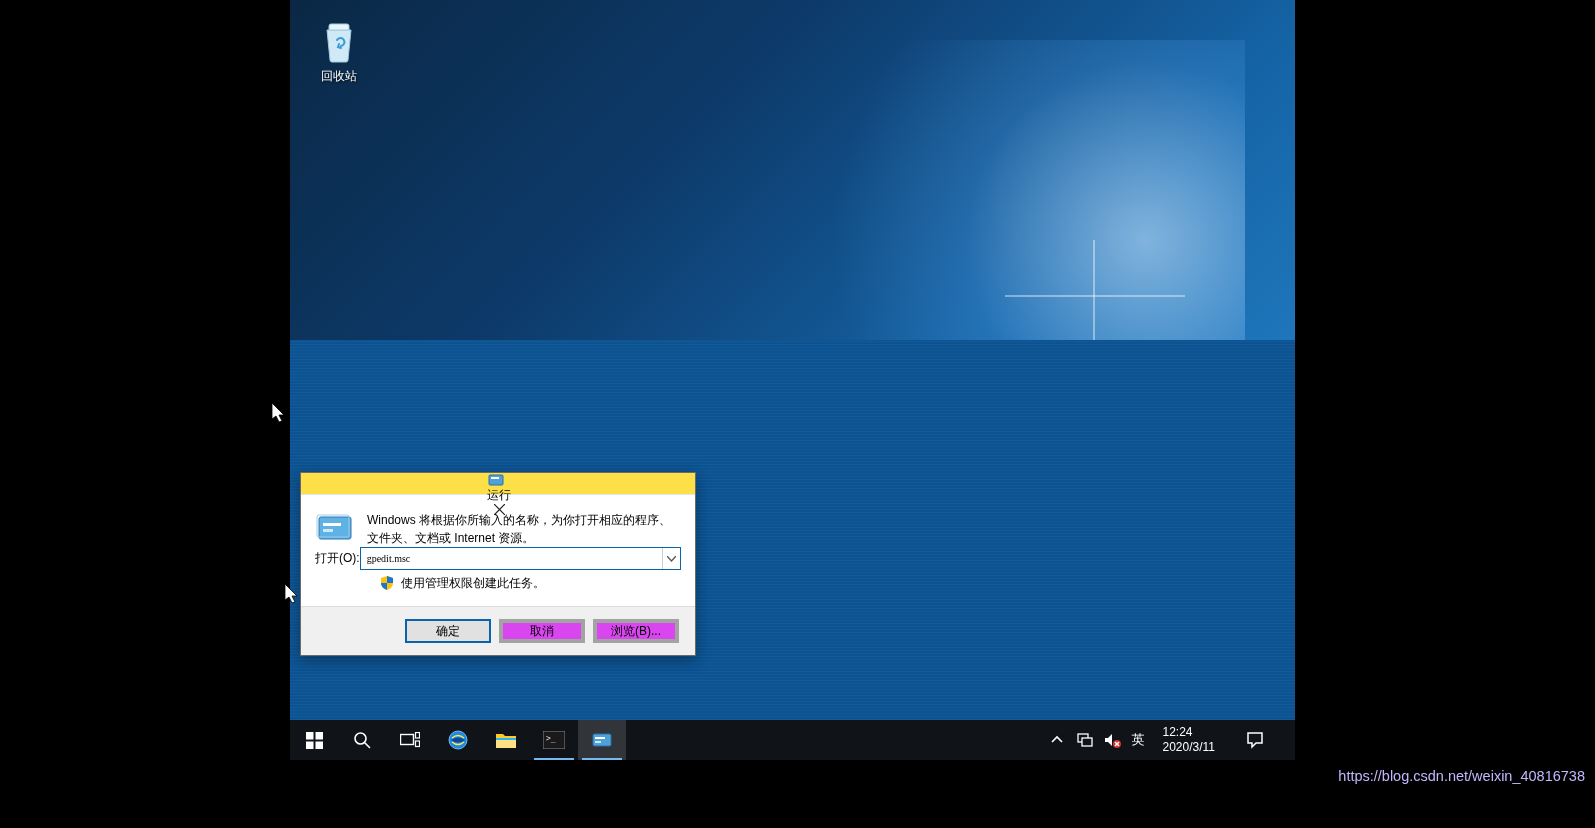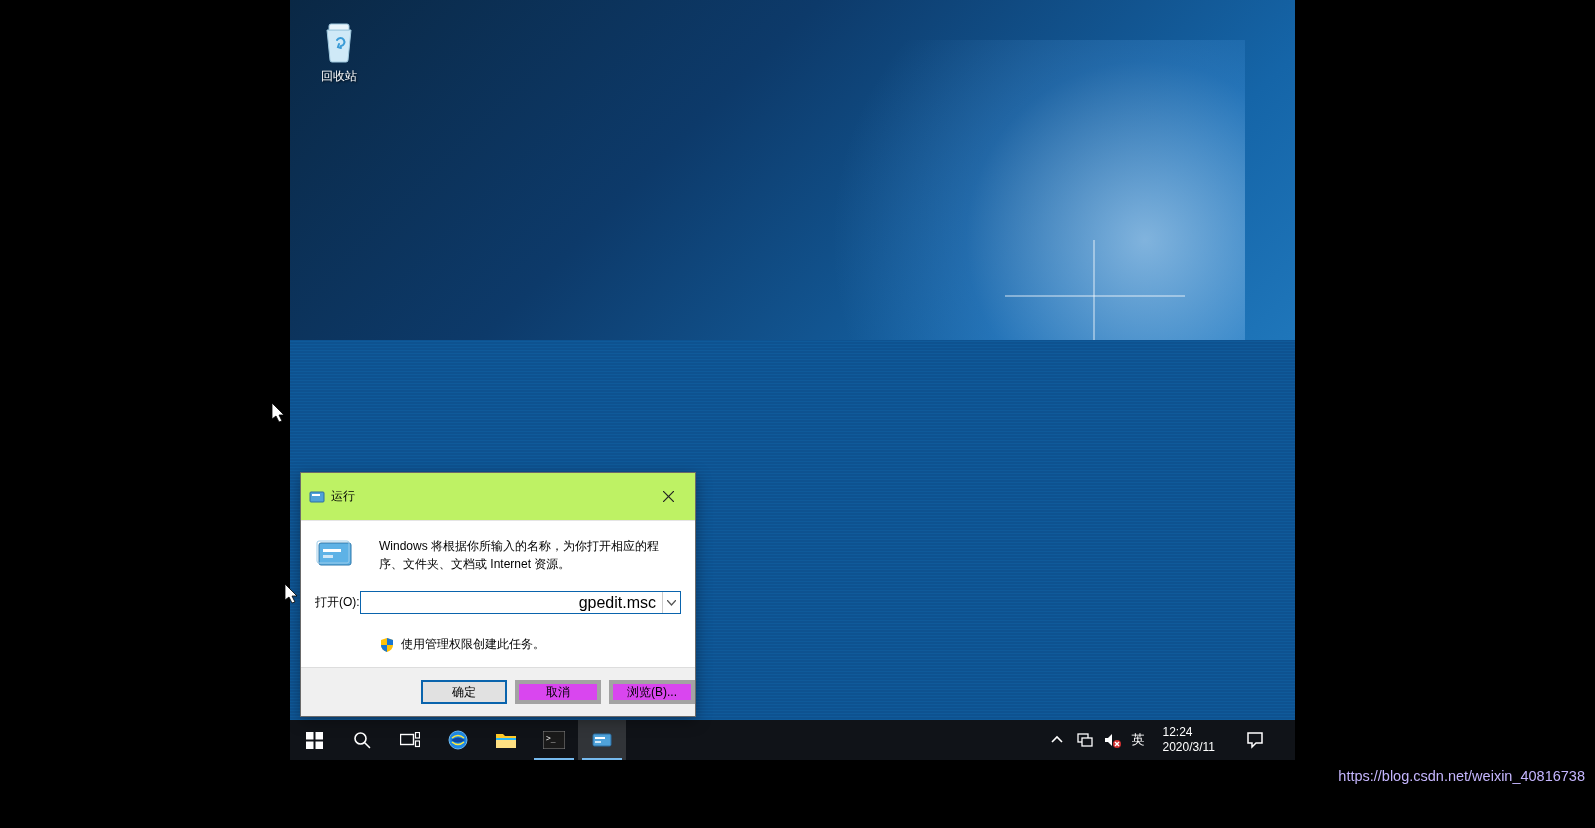--- a/index.html
+++ b/index.html
@@ -76,80 +76,80 @@
     left: 300px;
     top: 472px;
     width: 396px;
     background: #fff;
     border: 1px solid #6a6a6a;
     box-shadow: 0 4px 14px rgba(0,0,0,0.35);
     font-size: 12px;
     color: #000;
   }
   .run-titlebar {
-    height: 48px;
+    height: 22px;
     display: flex;
     align-items: center;
     padding: 0 6px 0 8px;
-    background: #bef264;
+    background: #fde047;
     border-bottom: 1px solid #e5e5e5;
+    flex-direction: column;
   }
   .run-titlebar .ticon {
     width: 16px; height: 16px; margin-right: 6px;
     display: flex; align-items: center; justify-content: center;
   }
   .run-titlebar .title { flex: 1; font-size: 12px; }
   .run-titlebar .close {
     width: 42px; height: 28px;
     display: flex; align-items: center; justify-content: center;
     font-size: 13px; color: #222;
     cursor: pointer;
   }
   
   .run-body { padding: 16px 14px 8px 14px; }
-  .run-body .desc-row { display: flex; gap: 24px; margin-bottom: 18px; }
+  .run-body .desc-row { display: flex; gap: 12px; }
   .run-body .bigicon { width: 40px; height: 36px; flex-shrink: 0; }
   .run-body .desc { font-size: 12px; line-height: 1.5; color: #000; }
-  .run-body .open-row { display: flex; align-items: center; gap: 0; margin-bottom: 22px; }
+  .run-body .open-row { display: flex; align-items: center; gap: 0; margin-bottom: 5px; }
   .run-body .open-label { font-size: 12px; white-space: nowrap; }
   .run-body .combo {
     flex: 1;
     height: 23px;
     border: 1px solid #0a64ad;
     display: flex;
     align-items: center;
     background: #fff;
   }
   .run-body .combo input {
     border: none;
     outline: none;
     flex: 1;
     height: 100%;
     padding: 0 6px;
-    font-size: 16px;
-    font-family: Liberation Sans, sans-serif;
-    text-align: right;
+    font-size: 10px;
+    font-family: Liberation Serif, serif;
   }
   .run-body .combo .dd {
     width: 18px; height: 100%;
     display: flex; align-items: center; justify-content: center;
     cursor: pointer;
     border-left: 1px solid #ccc;
   }
   .run-body .admin-row {
-    display: flex; align-items: center; gap: 6px;
+    display: flex; gap: 6px;
     padding-left: 64px;
     font-size: 12px;
     margin-bottom: 6px;
   }
   .run-body .shield { width: 16px; height: 16px; }
   
   .run-footer {
     background: #f0f0f0;
-    padding: 12px 0;
+    padding: 12px 16px;
     display: flex;
     justify-content: flex-end;
     gap: 8px;
     border-top: 1px solid #ddd;
   }
   .run-footer button {
     width: 86px;
     height: 24px;
     font-size: 12px;
     font-family: inherit;

